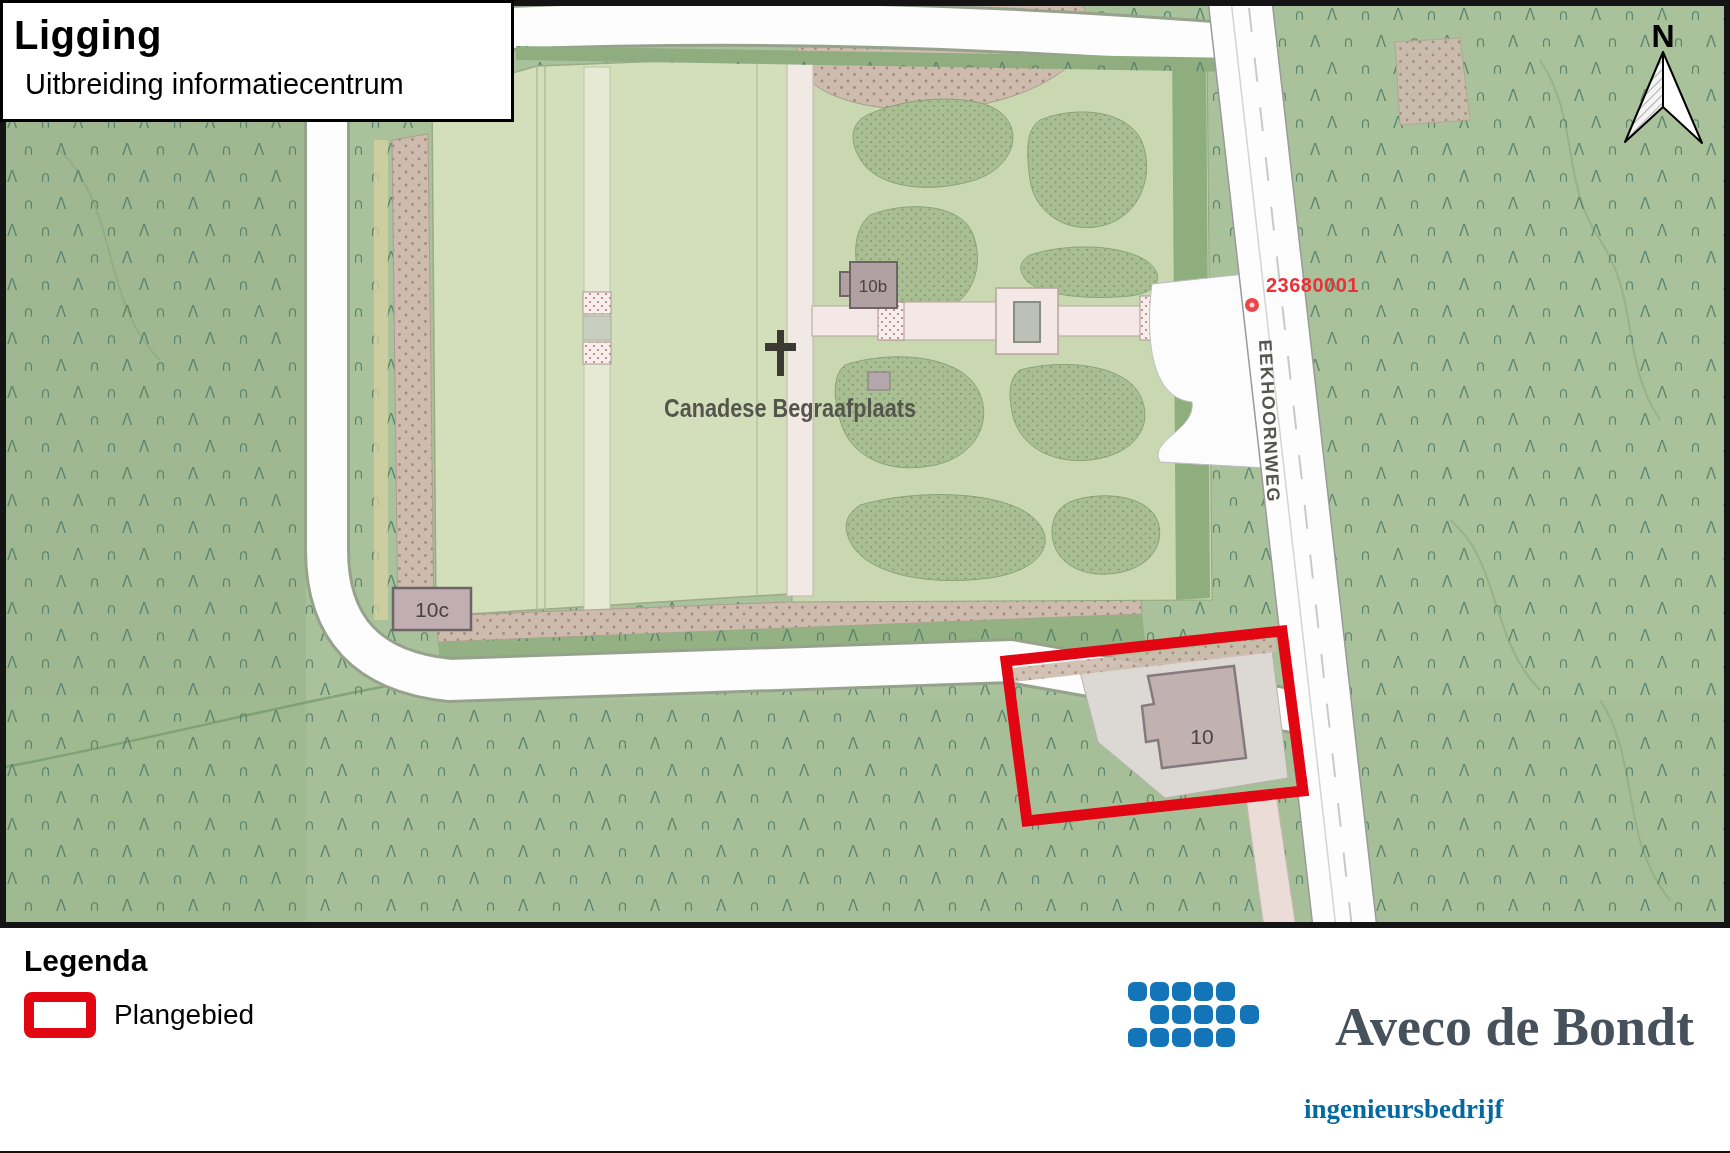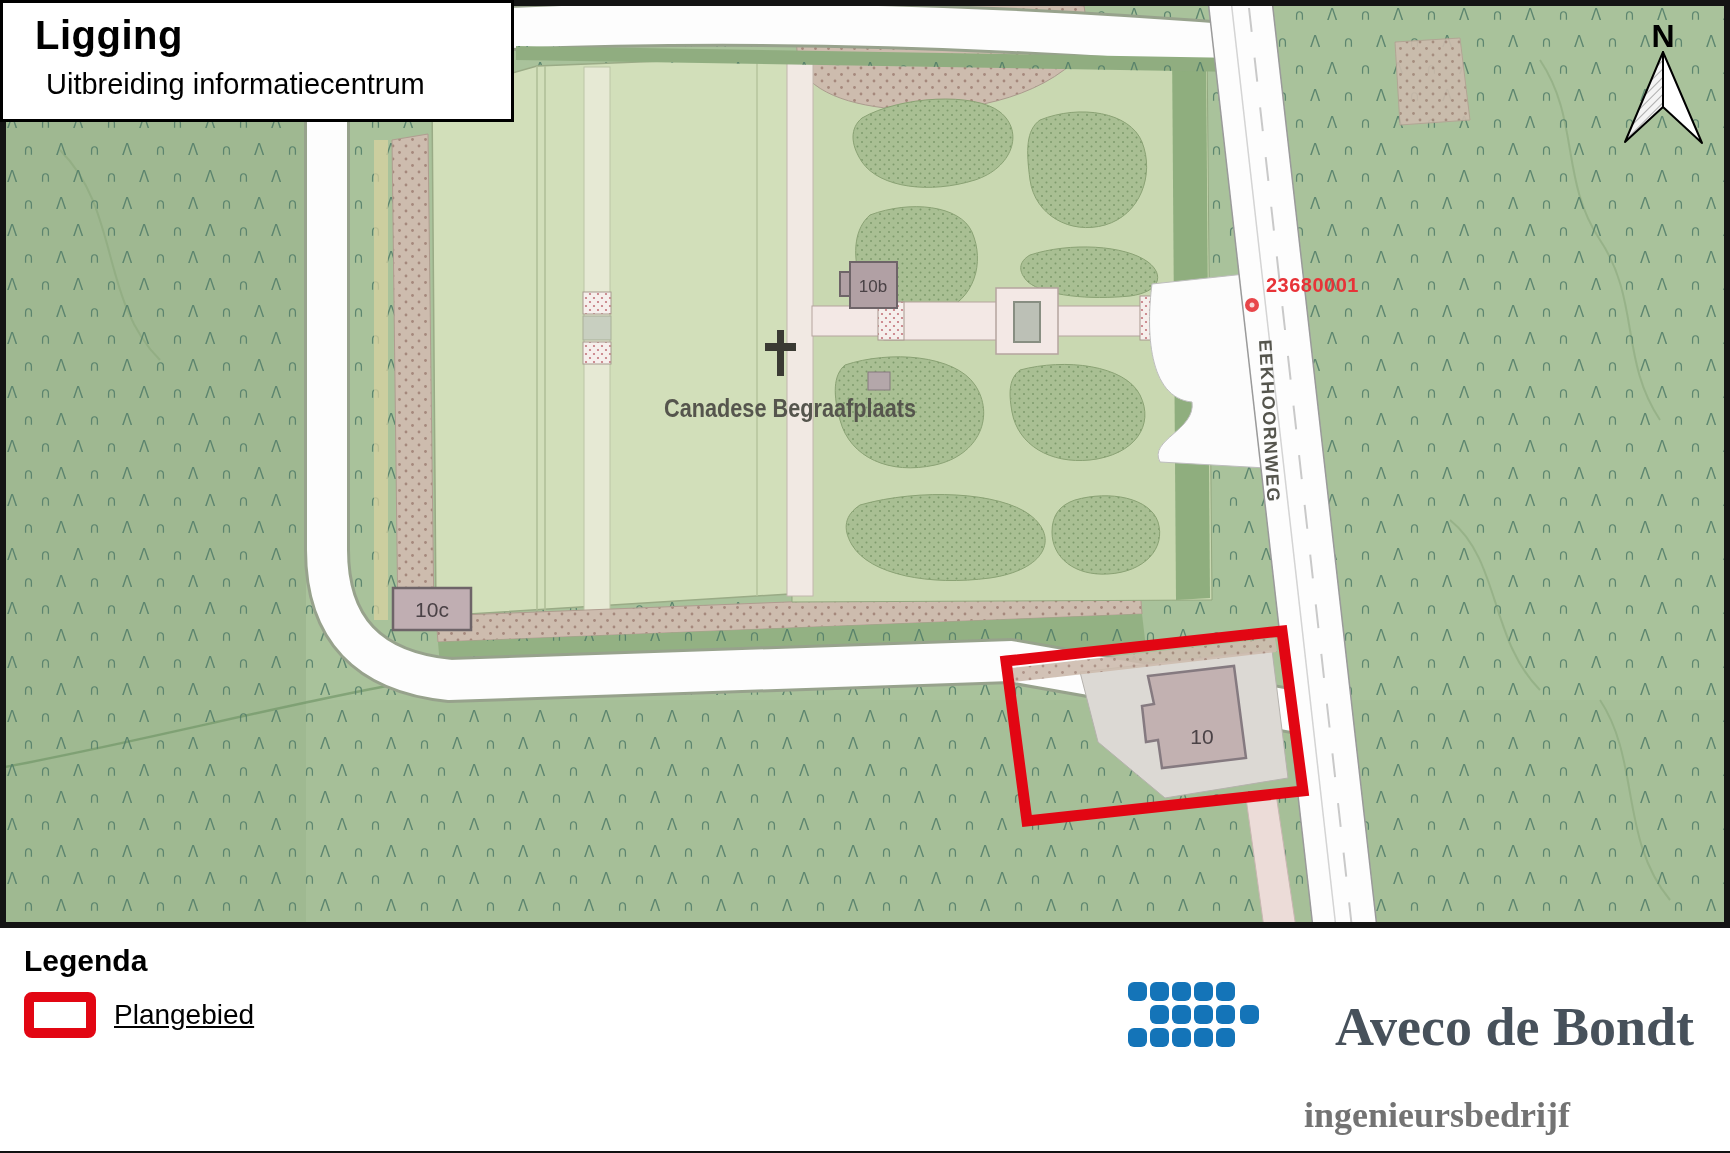--- a/index.html
+++ b/index.html
@@ -5,37 +5,37 @@
   html,body{margin:0;padding:0;background:#fff;}
   #page{position:relative;width:1730px;height:1153px;overflow:hidden;
         font-family:"Liberation Sans",sans-serif;background:#fff;}
   
   #map-svg{position:absolute;left:0;top:0;}
   .tree-glyphs text{font:15px "DejaVu Sans",sans-serif;fill:#507b67;opacity:.85;}
   .map-label{font-family:"Liberation Sans",sans-serif;font-weight:bold;fill:#55554d;}
   .bldg-label{font-family:"Liberation Sans",sans-serif;fill:#4a4246;}
   
   #title-box{position:absolute;left:0;top:0;width:514px;height:122px;box-sizing:border-box;
-             background:#fff;border:3px solid #000;padding:10px 16px 0 32px;}
+             background:#fff;border:3px solid #000;padding:10px 16px 0 11px;}
   #title-box h1{margin:0;font-size:40px;font-weight:bold;color:#000;letter-spacing:.5px;}
   #title-box p{margin:10px 0 0 11px;font-size:29px;color:#000;}
   
   #bottom-panel{position:absolute;left:0;top:928px;width:1730px;height:229px;box-sizing:border-box;
                 background:#fff;border-bottom:6px solid #111;}
   #legend-heading{position:absolute;left:24px;top:16px;font-size:30px;font-weight:bold;color:#000;}
   #legend-item{position:absolute;left:24px;top:64px;display:flex;align-items:center;}
   #legend-swatch{width:52px;height:26px;border:10px solid #e20613;border-radius:8px;background:#fff;}
-  #legend-item span{margin-left:18px;font-size:28px;color:#000;text-decoration:underline;}
+  #legend-item span{margin-left:18px;font-size:28px;color:#000;}
   
   #logo{position:absolute;left:1128px;top:50px;width:580px;height:160px;}
   #logo-icon{position:absolute;left:0;top:4px;}
   #logo-name{position:absolute;left:172px;top:18px;font-family:"Liberation Serif",serif;
              font-weight:bold;font-size:54px;color:#47515b;white-space:nowrap;margin-left:35px;}
   #logo-tagline{position:absolute;left:176px;top:116px;font-family:"Liberation Serif",serif;
-                font-weight:bold;font-size:36px;color:#737373;}
+                font-weight:bold;font-size:27px;color:#0369a1;}
 </style>
 </head>
 <body>
 
 <div id="page">
 
   <svg id="map-svg" width="1730" height="928" viewBox="0 0 1730 928">
     <defs>
       <pattern id="treePat" width="66" height="54" patternUnits="userSpaceOnUse">
         <g class="tree-glyphs">

